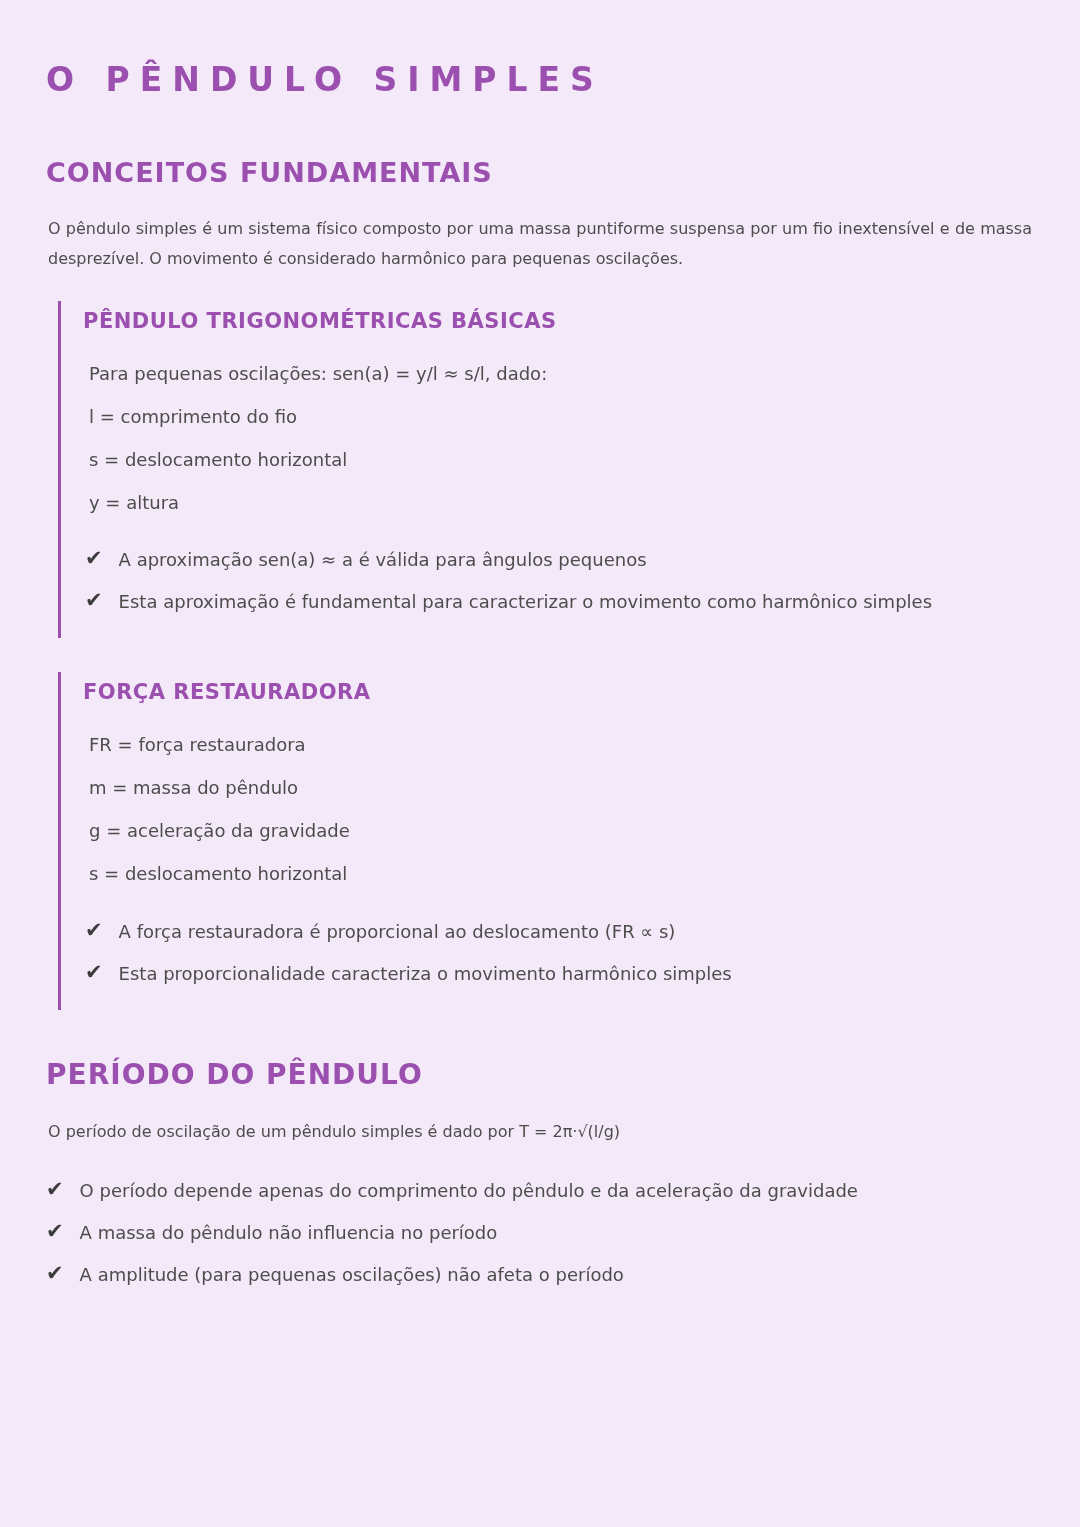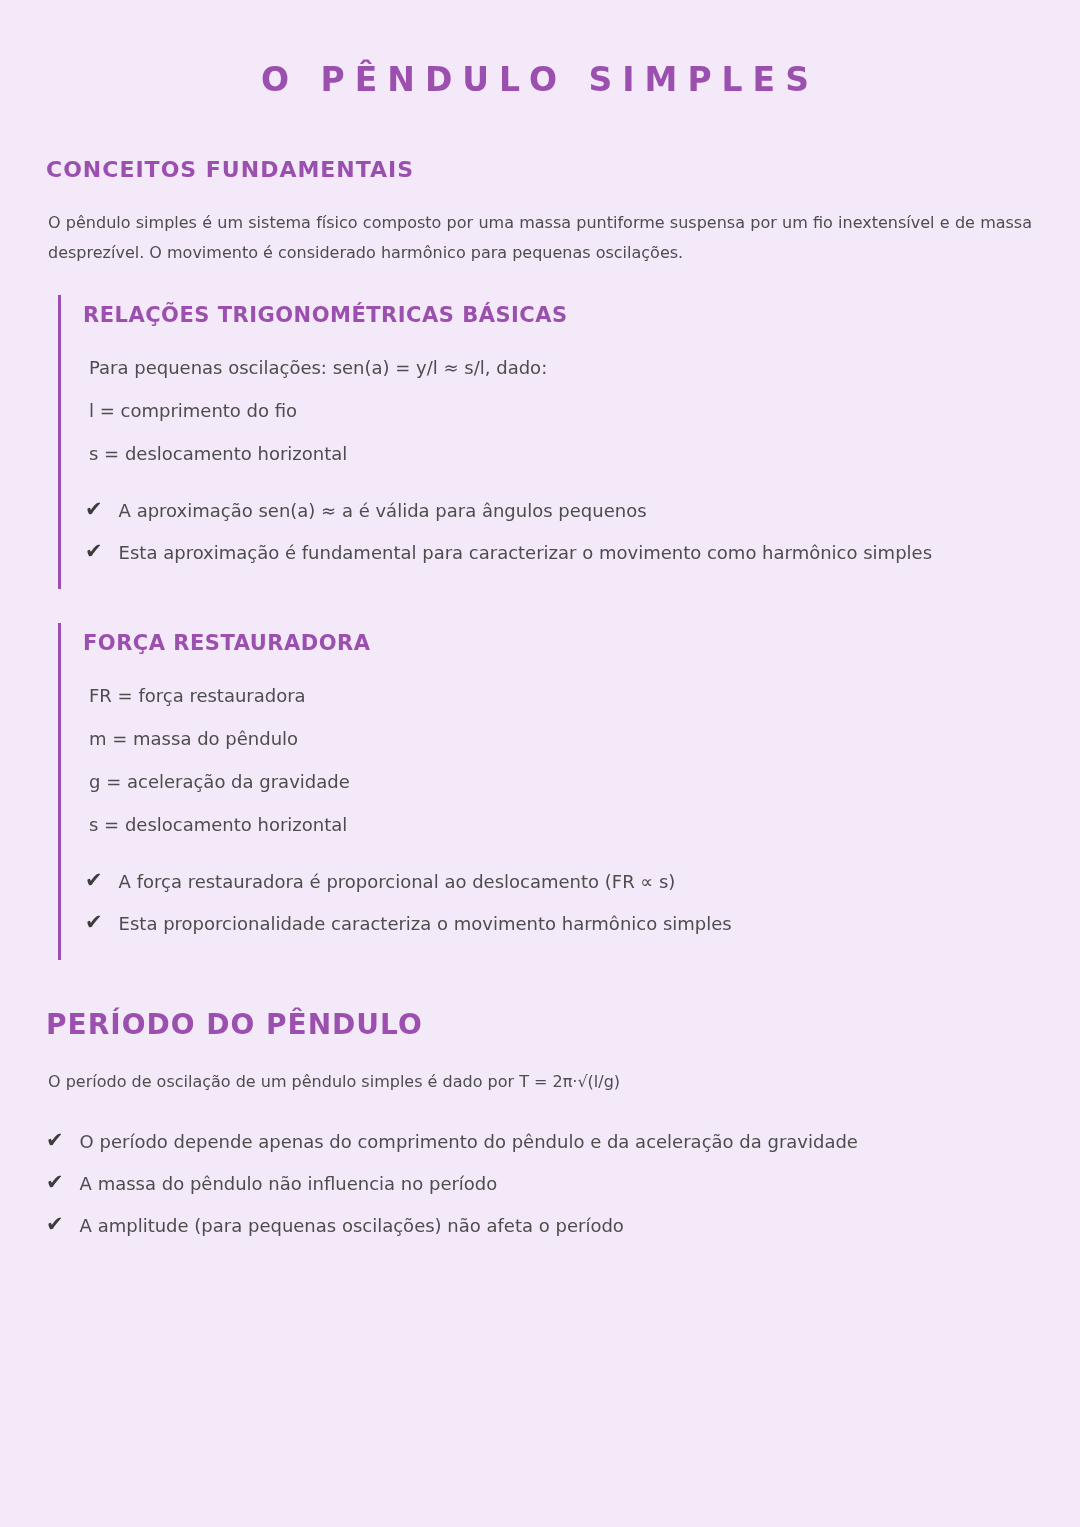--- a/index.html
+++ b/index.html
@@ -9,30 +9,30 @@
   body {
     width: 1080px;
     min-height: 1527px;
     box-sizing: border-box;
     background: #f3e9f8;
     color: #4d4d4d;
     font-family: "DejaVu Sans", "Liberation Sans", sans-serif;
     padding: 42px 46px 60px 46px;
   }
   .page-title {
-    text-align: center;
+    text-align: left;
     color: #9b4fae;
     font-size: 33px;
     font-weight: bold;
     letter-spacing: 10px;
     margin: 18px 0 58px 0;
   }
   .section-heading {
     color: #9b4fae;
-    font-size: 22px;
+    font-size: 27px;
     font-weight: bold;
     letter-spacing: 1px;
     margin: 0 0 26px 0;
   }
   .section-intro {
     font-size: 16px;
     line-height: 1.9;
     text-align: justify;
     margin: 0 2px 26px 2px;
   }
@@ -90,24 +90,25 @@
 
 <div class="page">
 
   <h1 class="page-title">O PÊNDULO SIMPLES</h1>
 
   <div class="section">
     <h2 class="section-heading">CONCEITOS FUNDAMENTAIS</h2>
     <p class="section-intro">O pêndulo simples é um sistema físico composto por uma massa puntiforme suspensa por um fio inextensível e de massa desprezível. O movimento é considerado harmônico para pequenas oscilações.</p>
 
     <div class="callout-block">
-      <h3 class="block-heading">RELAÇÕES TRIGONOMÉTRICAS BÁSICAS</h3>
+      <h3 class="block-heading">PÊNDULO TRIGONOMÉTRICAS BÁSICAS</h3>
       <p class="def-line">Para pequenas oscilações: sen(a) = y/l ≈ s/l, dado:</p>
       <p class="def-line">l = comprimento do fio</p>
       <p class="def-line">s = deslocamento horizontal</p>
+      <p class="def-line">y = altura</p>
       <div class="check-list">
         <div class="check-row">
           <span class="check-icon">✔</span>
           <span>A aproximação sen(a) ≈ a é válida para ângulos pequenos</span>
         </div>
         <div class="check-row">
           <span class="check-icon">✔</span>
           <span>Esta aproximação é fundamental para caracterizar o movimento como harmônico simples</span>
         </div>
       </div>

